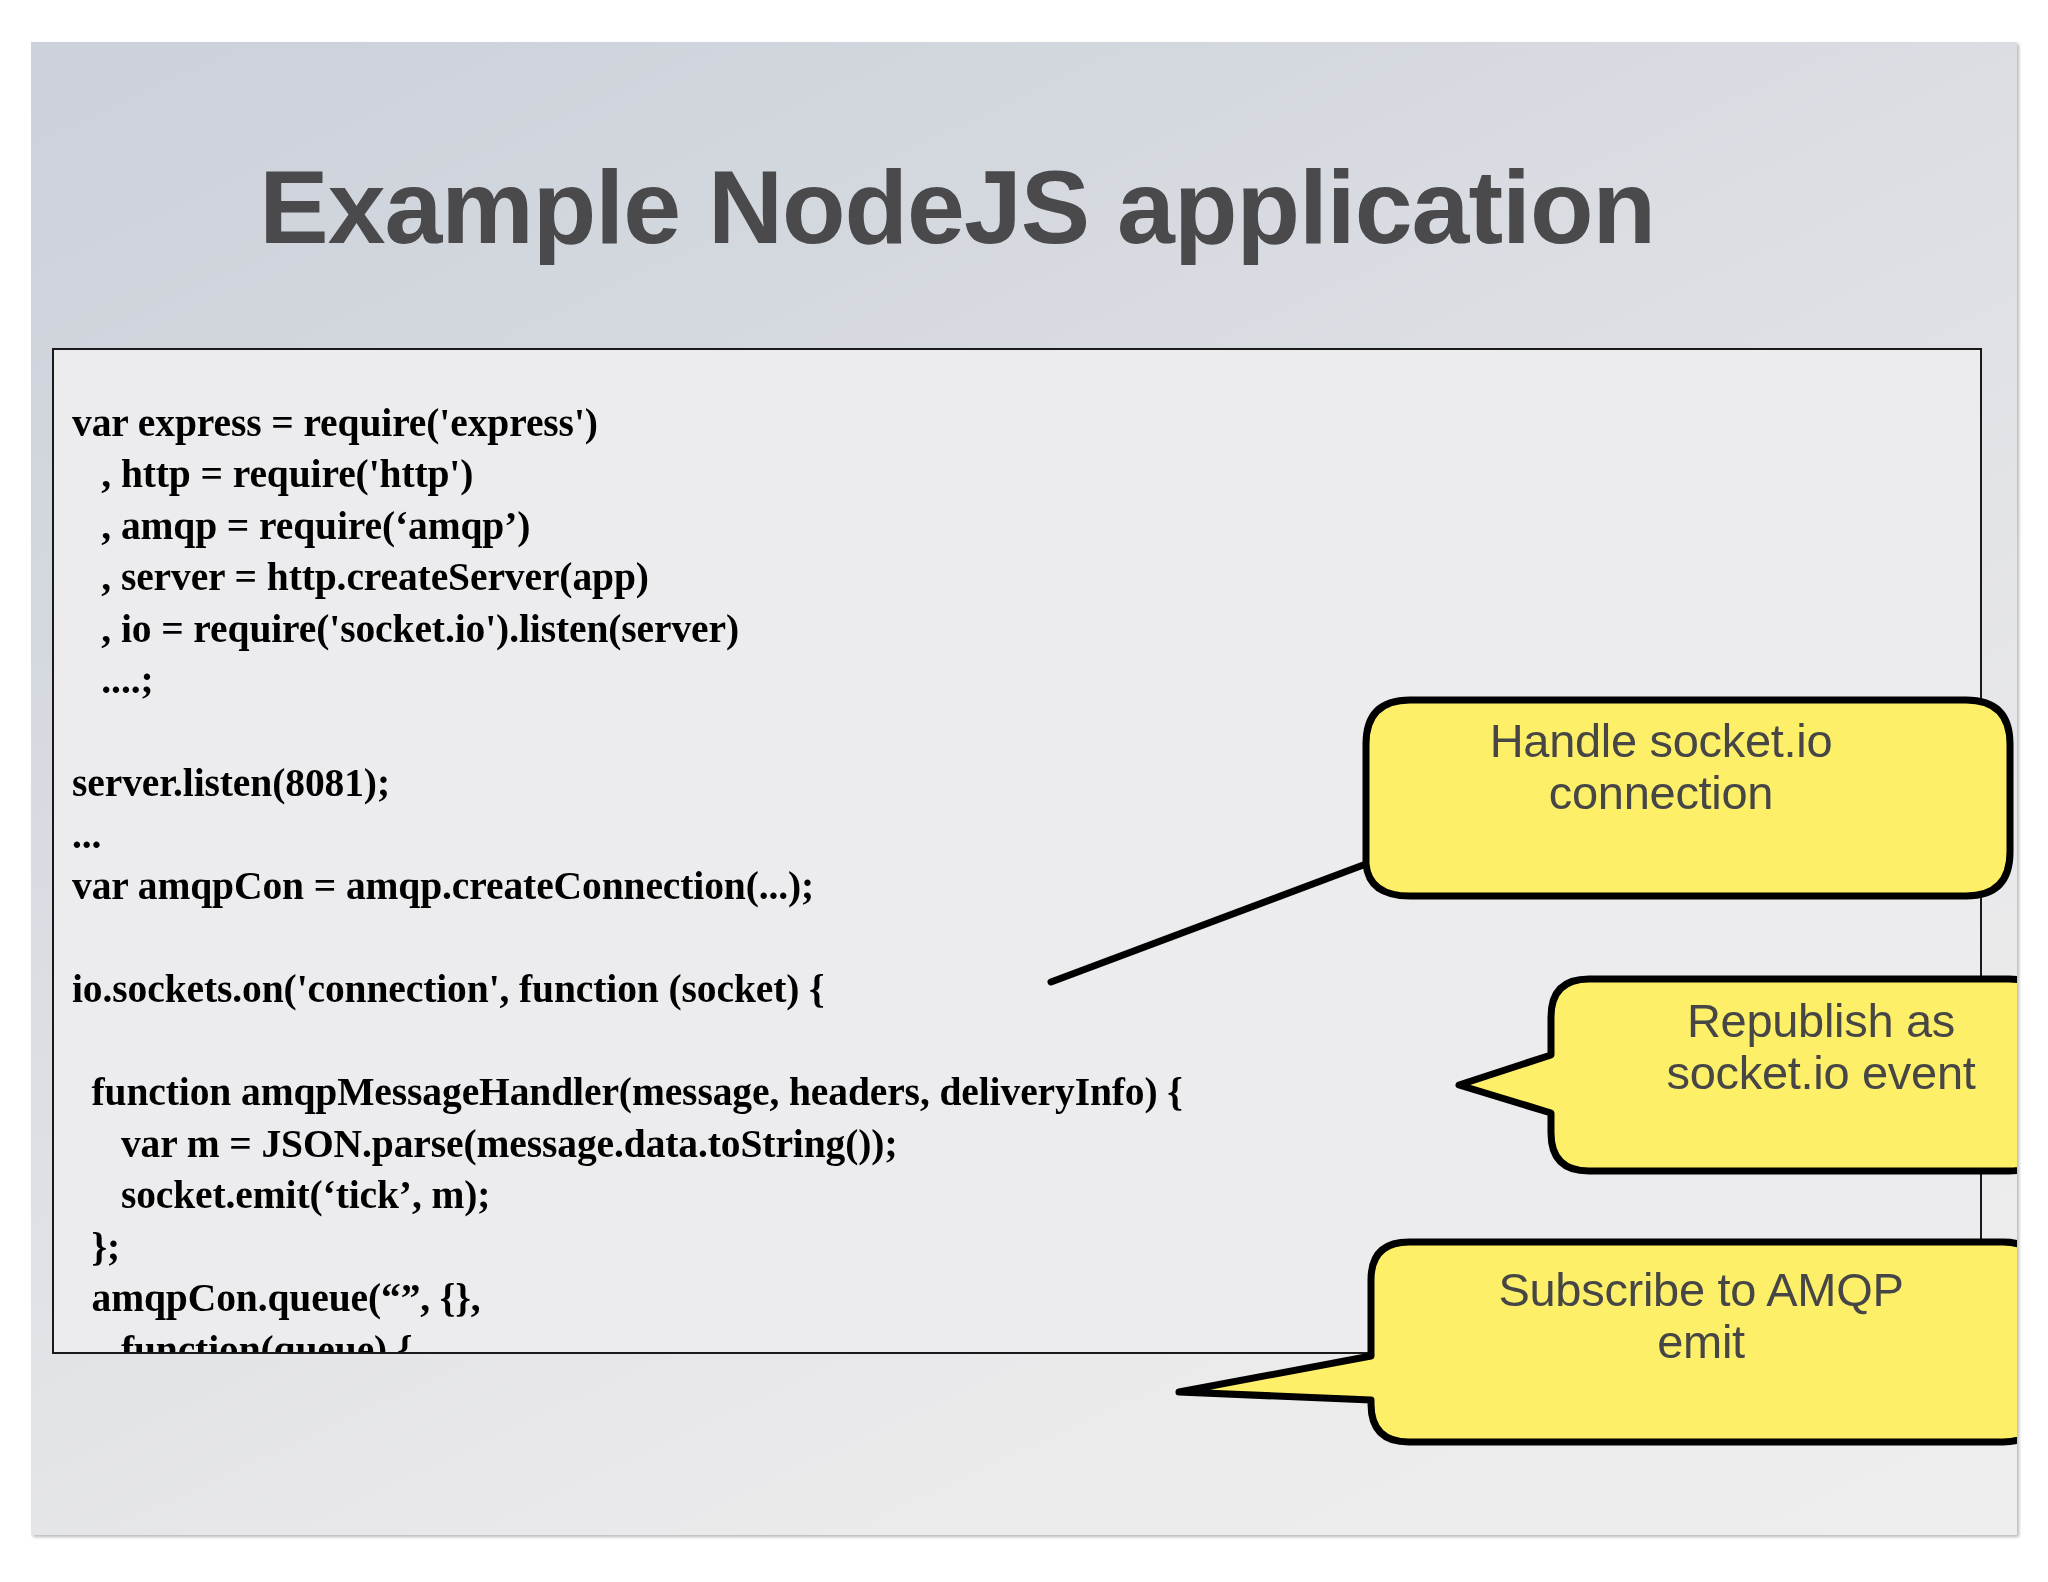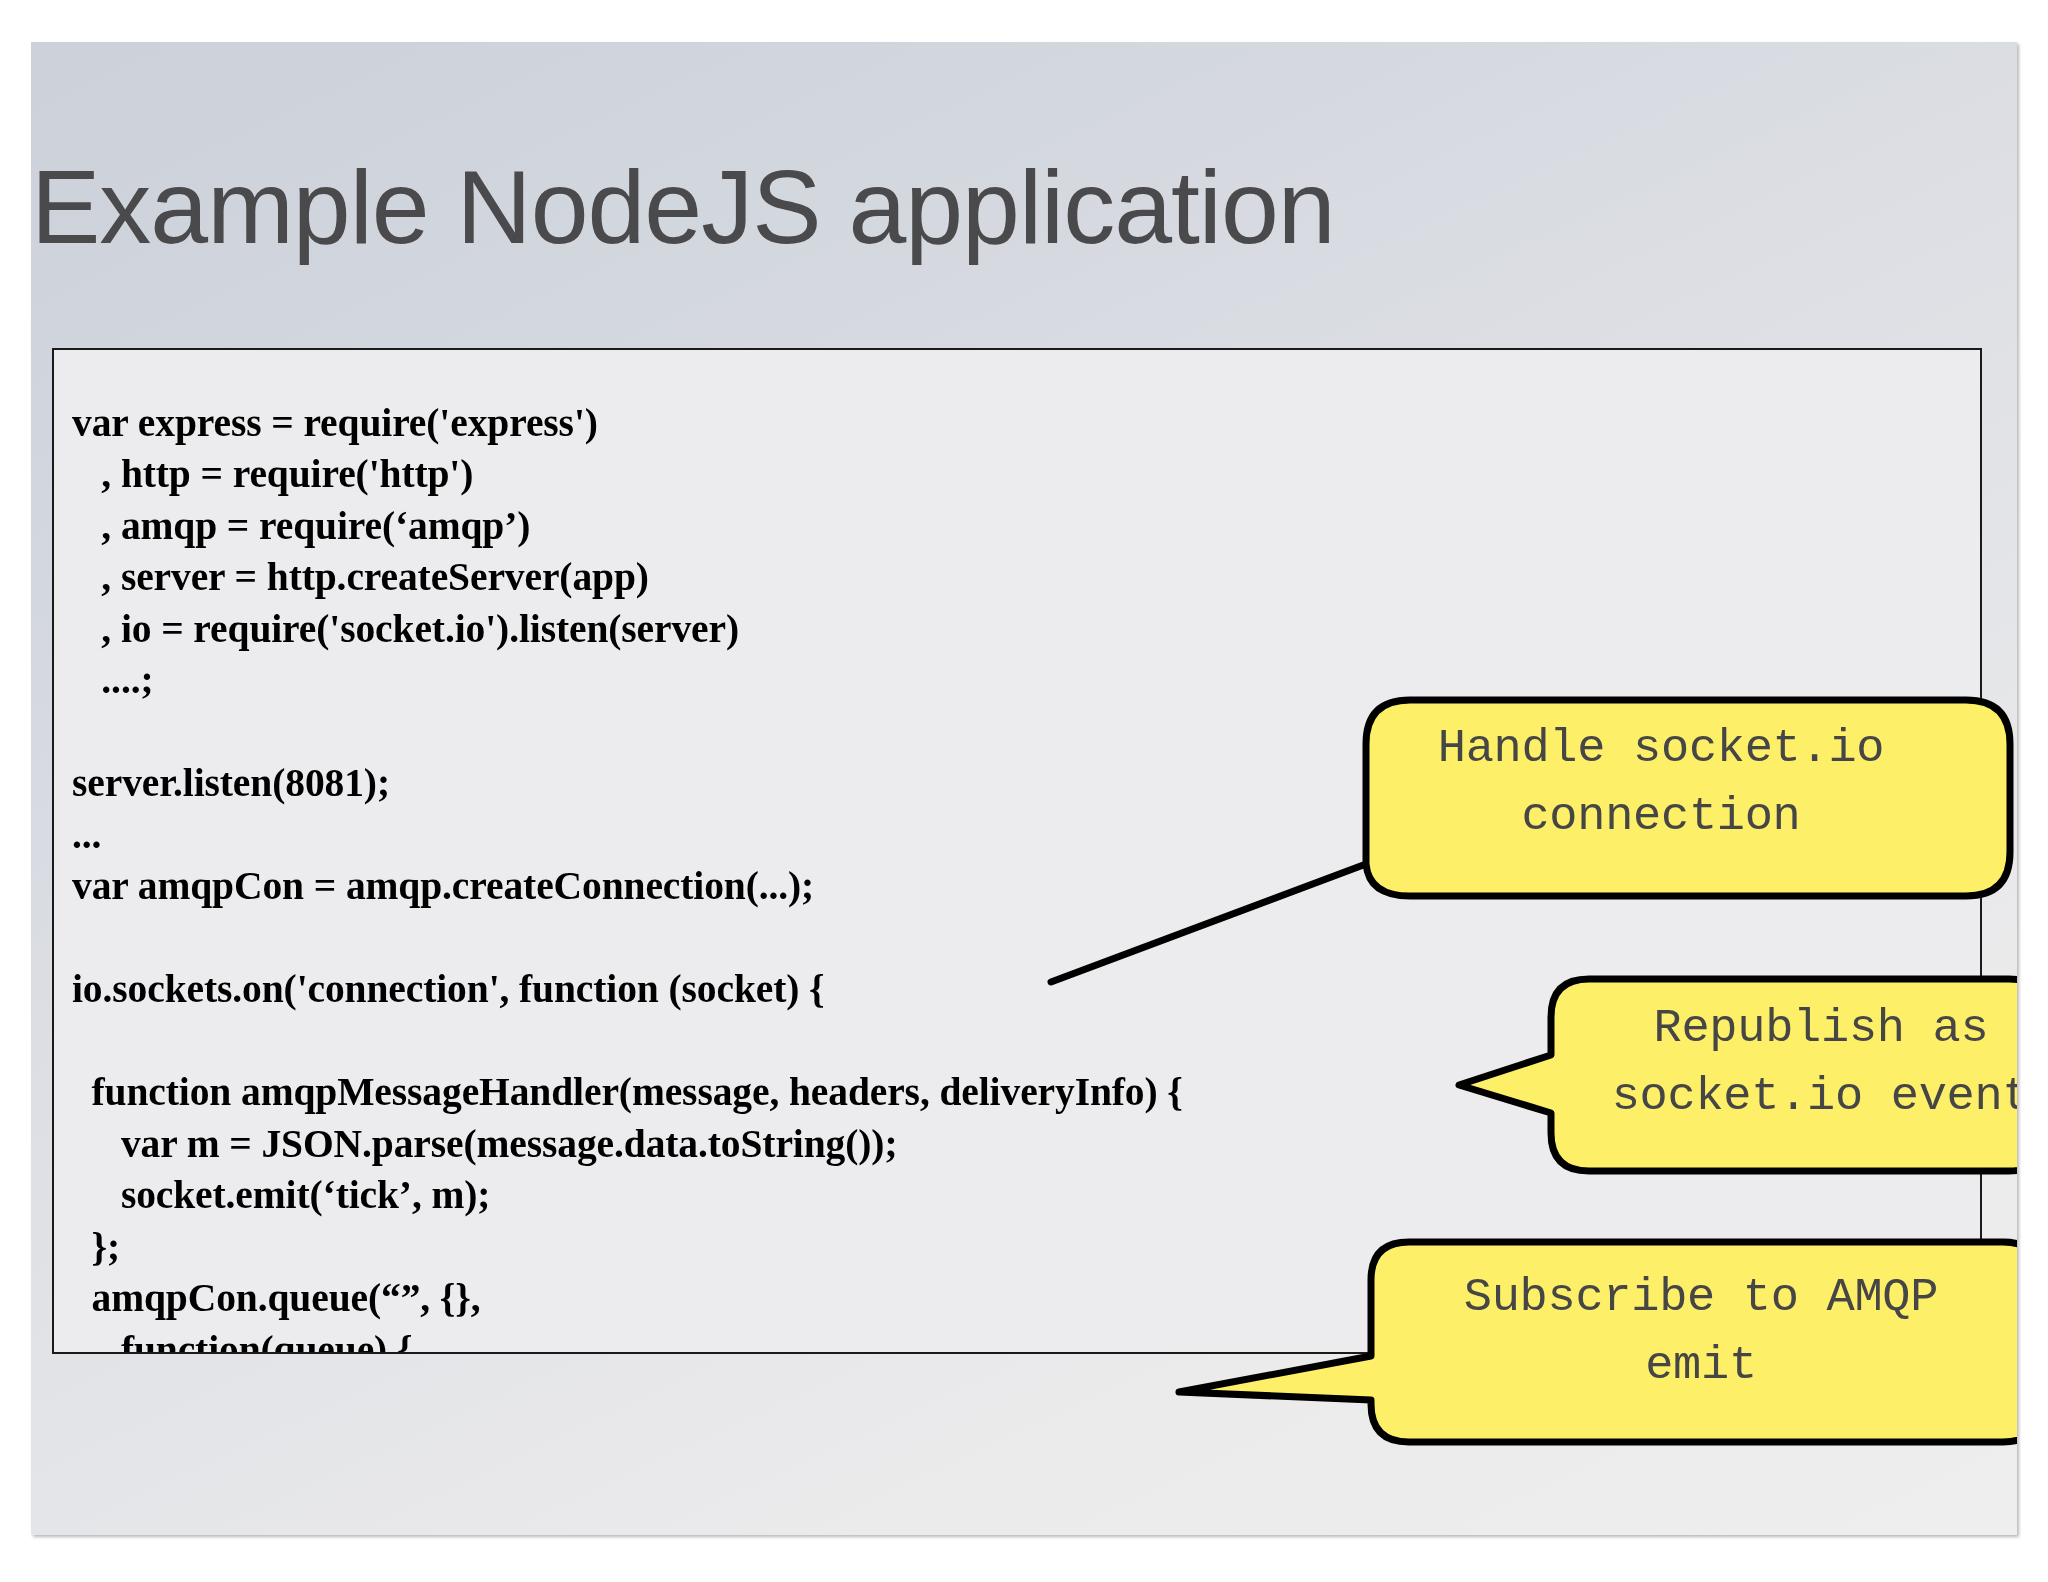--- a/index.html
+++ b/index.html
@@ -26,24 +26,24 @@
     box-shadow: 2px 2px 3px rgba(0,0,0,0.28);
     overflow: hidden;
   }
 
   
   #title {
     position: absolute;
     left: 0;
     top: 108px;
     width: 1624px;
-    text-align: left;
+    text-align: right;
     font-family: "Liberation Sans", sans-serif;
     font-size: 104px;
-    font-weight: 400;
+    font-weight: 700;
     letter-spacing: -1px;
     color: #4a4a4d;
     line-height: 1.1;
     white-space: nowrap;
   }
 
   
   #code-box {
     position: absolute;
     left: 21px;
@@ -71,24 +71,24 @@
   
   .callout {
     position: absolute;
   }
   .callout svg {
     display: block;
     overflow: visible;
   }
   .callout .bubble-text {
     position: absolute;
-    font-family: Liberation Mono, monospace;
+    font-family: Liberation Sans, sans-serif;
     font-weight: 300;
     font-size: 47px;
-    line-height: 68px;
+    line-height: 52px;
     color: #464646;
     text-align: center;
     white-space: pre-line;
     letter-spacing: -0.3px;
   }
 
   #callout-1 { left: 990px;  top: 640px; }
   #callout-1 .bubble-text { left: 320px; top: 33px; width: 640px; }
 
   #callout-2 { left: 1420px; top: 925px; }

